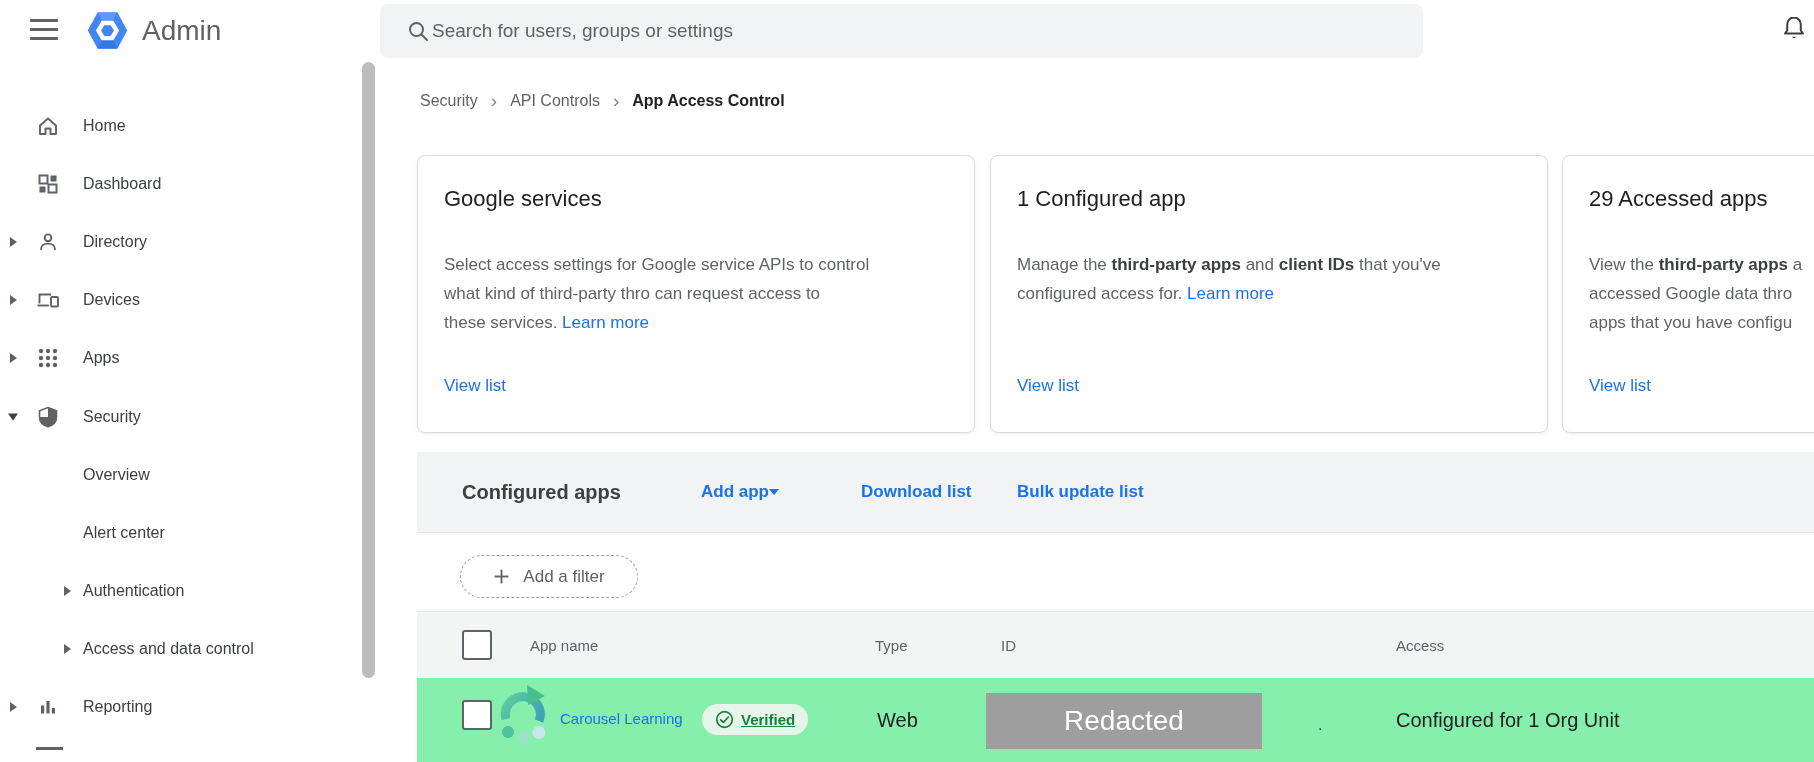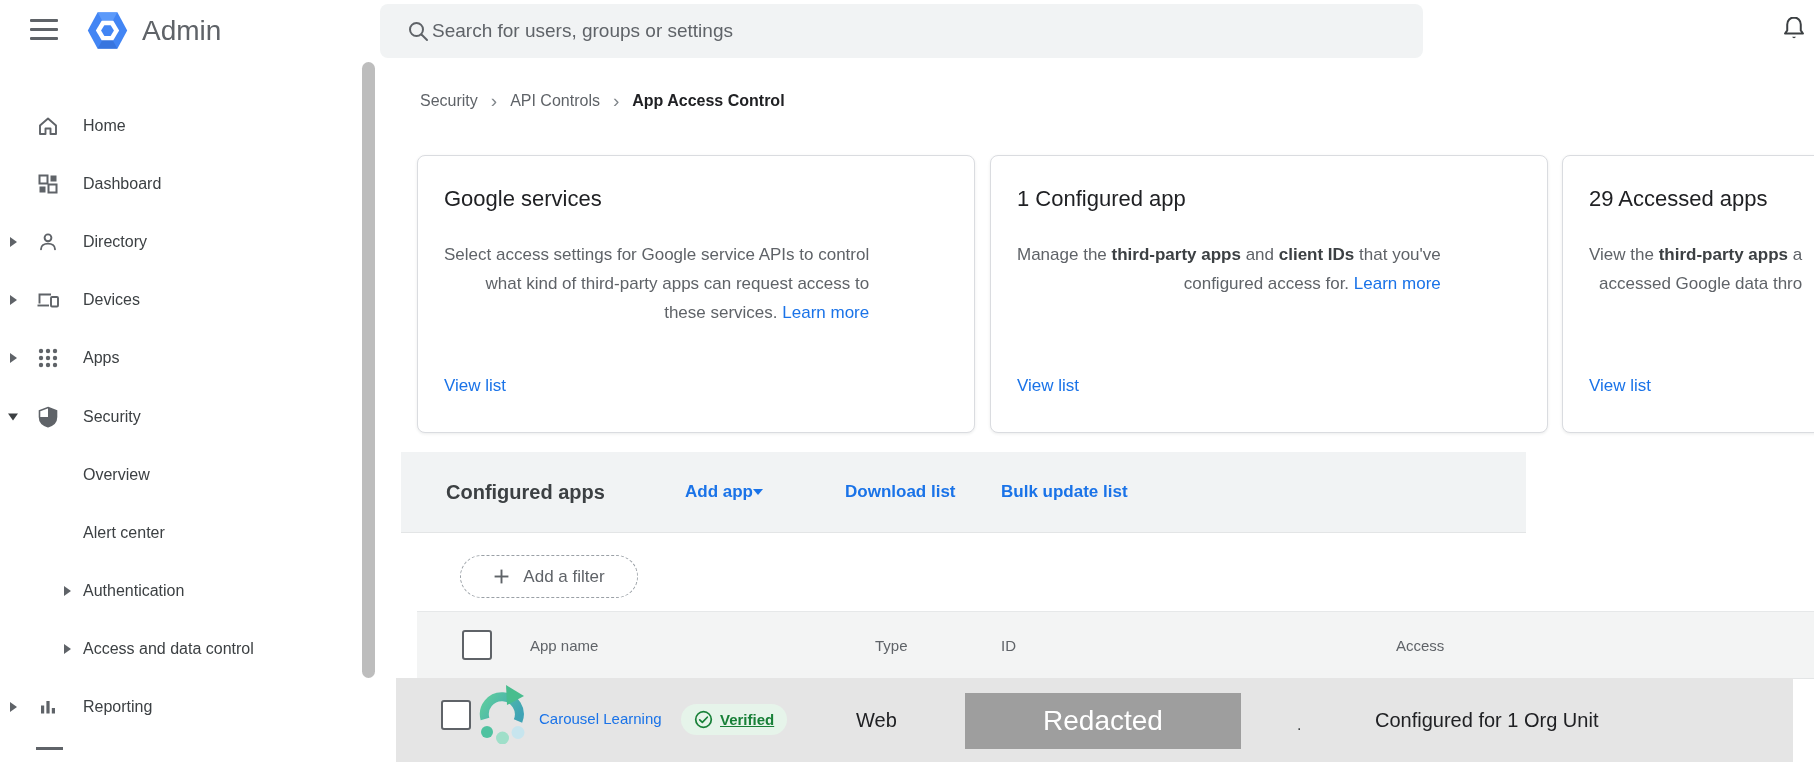--- a/index.html
+++ b/index.html
@@ -35,43 +35,43 @@
   .vscroll{position:absolute;left:362px;top:62px;width:13px;height:616px;background:#bdbdbd;border-radius:7px;cursor:pointer;}
   .breadcrumb{position:absolute;left:420px;top:92px;display:flex;align-items:center;gap:13px;font-size:16px;}
   .crumb{color:#5f6368;cursor:pointer;white-space:nowrap;}
   .crumb.current{color:#202124;font-weight:600;cursor:default;}
   .bsep{color:#80868b;font-size:19px;line-height:16px;}
 
   
   .card{position:absolute;top:155px;width:556px;height:276px;background:#fff;border:1px solid #dadce0;
         border-radius:8px;box-shadow:0 1px 3px rgba(60,64,67,.10);overflow:hidden;}
   .card-title{position:absolute;left:26px;top:30px;font-size:22px;color:#202124;white-space:nowrap;}
-  .card-lines{position:absolute;left:26px;top:84px;font-size:17px;line-height:29px;color:#5f6368;text-align:right;}
+  .card-lines{position:absolute;left:26px;top:94px;font-size:17px;line-height:29px;color:#5f6368;}
   .card-lines div{white-space:nowrap;}
   .rt-bold{font-weight:700;color:#3c4043;}
   .rt-link{color:#1a73e8;cursor:pointer;}
   .view-list{position:absolute;left:26px;top:220px;font-size:17px;color:#1a73e8;cursor:pointer;}
 
   
-  .band{position:absolute;left:401px;top:452px;width:1125px;height:80px;background:#f1f3f4;border-bottom:1px solid #e3e5e6;}
+  .band{position:absolute;left:417px;top:452px;width:1397px;height:80px;background:#f1f3f4;border-bottom:1px solid #e3e5e6;}
   .band-title{position:absolute;left:45px;top:50%;transform:translateY(-50%);font-size:20px;font-weight:600;color:#3c4043;white-space:nowrap;}
   .band-link{position:absolute;top:50%;transform:translateY(-50%);font-size:17px;font-weight:600;color:#1a73e8;
              cursor:pointer;white-space:nowrap;display:flex;align-items:center;background:none;border:0;padding:0;font-family:inherit;}
   .caret{width:0;height:0;border-top:6px solid #1a73e8;border-left:5px solid transparent;border-right:5px solid transparent;}
   .filter-pill{position:absolute;left:460px;top:555px;width:178px;height:43px;border:1.5px dashed #9aa0a6;border-radius:22px;
                display:flex;align-items:center;justify-content:center;gap:13px;cursor:pointer;background:#fff;font-family:inherit;}
   .filter-pill span{font-size:17px;color:#5f6368;}
   .hline{position:absolute;left:417px;width:1397px;height:1px;background:#e6e8e9;}
 
   .thead{position:absolute;left:417px;top:612px;width:1397px;height:66px;background:#f3f4f4;border-bottom:1px solid #e3e5e6;}
   .cb{position:absolute;width:26px;height:26px;border:2px solid #5f6368;border-radius:3px;background:#fff;cursor:pointer;}
   .thead .cb{left:45px;top:18px;}
   .thcell{position:absolute;top:50%;transform:translateY(-50%);font-size:15px;color:#5f6368;white-space:nowrap;}
 
-  .trow{position:absolute;left:396px;top:678px;width:1397px;height:84px;background:#e5e5e5;}
+  .trow{position:absolute;left:417px;top:678px;width:1397px;height:84px;background:#86efac;}
   .trow .cb{left:45px;top:22px;}
   .applogo{position:absolute;left:78px;top:4px;width:56px;height:62px;}
   .appname{position:absolute;left:143px;top:32px;font-size:15px;color:#1a73e8;cursor:pointer;white-space:nowrap;}
   .badge{position:absolute;left:285px;top:26px;height:31px;border-radius:16px;background:#e6f4ea;display:flex;
          align-items:center;gap:7px;padding:0 13px;cursor:pointer;}
   .badge span{font-size:15px;font-weight:700;color:#188038;text-decoration:underline;}
   .cell{position:absolute;top:31px;font-size:20px;color:#202124;white-space:nowrap;}
   .redacted{position:absolute;left:569px;top:15px;width:276px;height:56px;background:#9e9e9e;display:flex;
             align-items:center;justify-content:center;}
   .redacted span{color:#fff;font-size:28px;}
@@ -225,40 +225,41 @@
     <span class="bsep">›</span>
     <span class="crumb">API Controls</span>
     <span class="bsep">›</span>
     <span class="crumb current">App Access Control</span>
   </div>
 
   <div class="card" style="left:417px">
     <div class="card-title">Google services</div>
     <div class="card-lines">
       <div><span>Select access settings for Google service APIs to control</span></div>
-      <div><span>what kind of third-party apps can request access to</span></div>
+      <div><span>what kind of third-party thro can request access to</span></div>
       <div><span>these services. </span><span class="rt-link">Learn more</span></div>
     </div>
     <div class="view-list">View list</div>
   </div>
 
   <div class="card" style="left:990px">
     <div class="card-title">1 Configured app</div>
     <div class="card-lines">
       <div><span>Manage the </span><span class="rt-bold">third-party apps</span><span> and </span><span class="rt-bold">client IDs</span><span> that you've</span></div>
       <div><span>configured access for. </span><span class="rt-link">Learn more</span></div>
     </div>
     <div class="view-list">View list</div>
   </div>
 
   <div class="card" style="left:1562px">
     <div class="card-title">29 Accessed apps</div>
     <div class="card-lines">
       <div><span>View the </span><span class="rt-bold">third-party apps</span><span> a</span></div>
       <div><span>accessed Google data thro</span></div>
+      <div><span>apps that you have configu</span></div>
     </div>
     <div class="view-list">View list</div>
   </div>
 
   <div class="band">
     <span class="band-title">Configured apps</span>
     <button class="band-link" style="left:284px">
       <span>Add app</span>
       <span class="caret"></span>
     </button>

